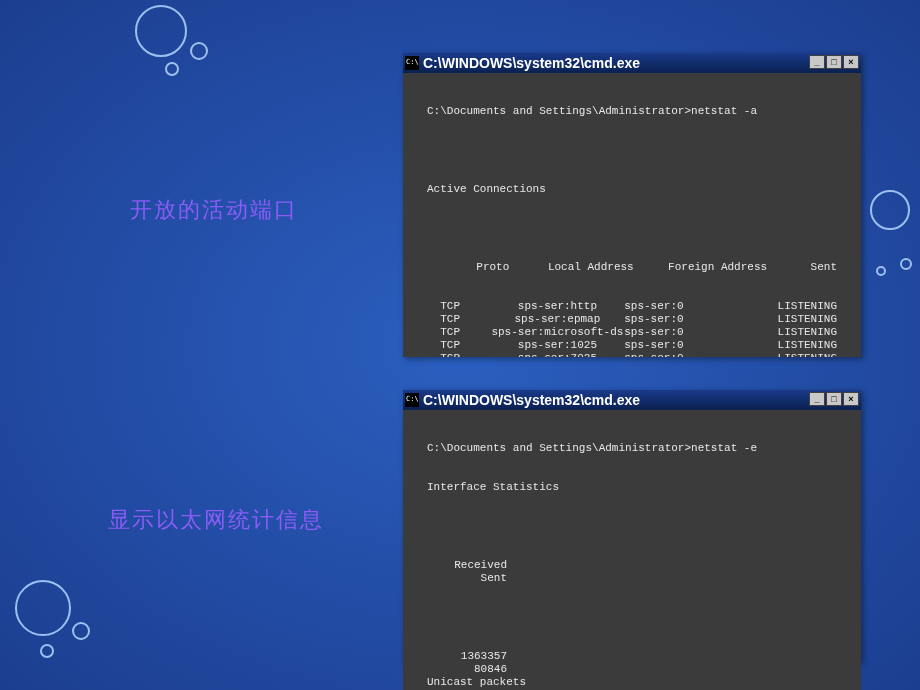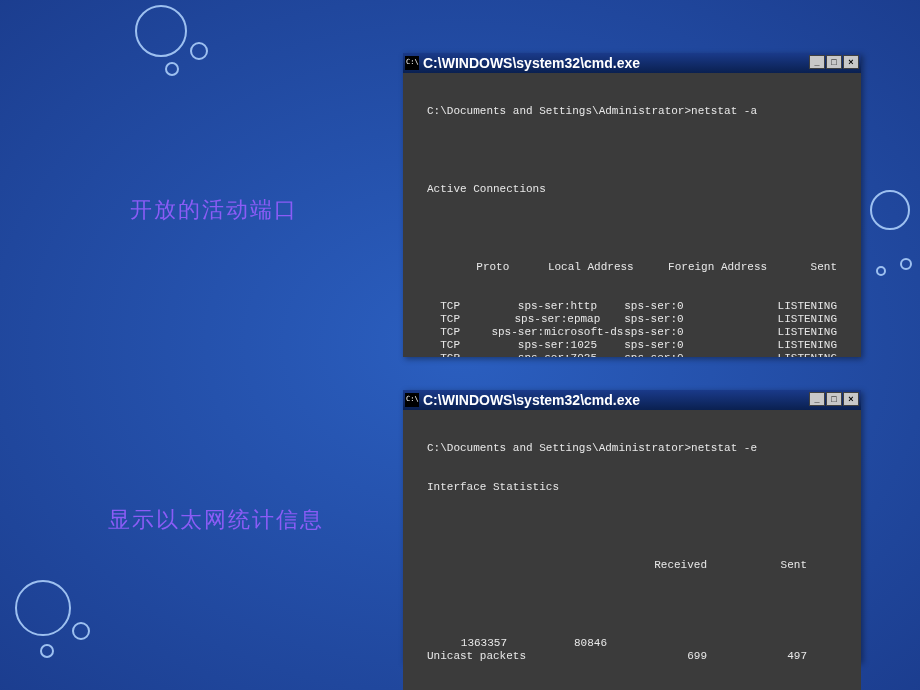--- a/index.html
+++ b/index.html
@@ -88,21 +88,21 @@
     color: #e8e8e8;
     overflow: hidden;
     white-space: pre;
   }
   .row { display: flex; }
   .c-proto { width: 48px; }
   .c-local { width: 168px; text-align: center; }
   .c-foreign { width: 168px; }
   .c-state { flex: 1; }
   .hdr { color: #e8e8e8; gap: 12px; }
-  .stat-row { display: flex; }
+  .stat-row { display: flex; flex-direction: column; }
   .s-name { width: 200px; }
   .s-recv { width: 100px; text-align: right; padding-right: 20px;}
   .s-sent { width: 80px; text-align: right; }
   .stat-hdr .s-recv, .stat-hdr .s-sent { text-align: right; }
 </style>
 </head>
 <body>
 
 <div class="bubble" style="left:135px;top:5px;width:52px;height:52px;border:2px solid #9dc0f0;"></div>
 <div class="bubble" style="left:190px;top:42px;width:18px;height:18px;border:2px solid #9dc0f0;"></div>

